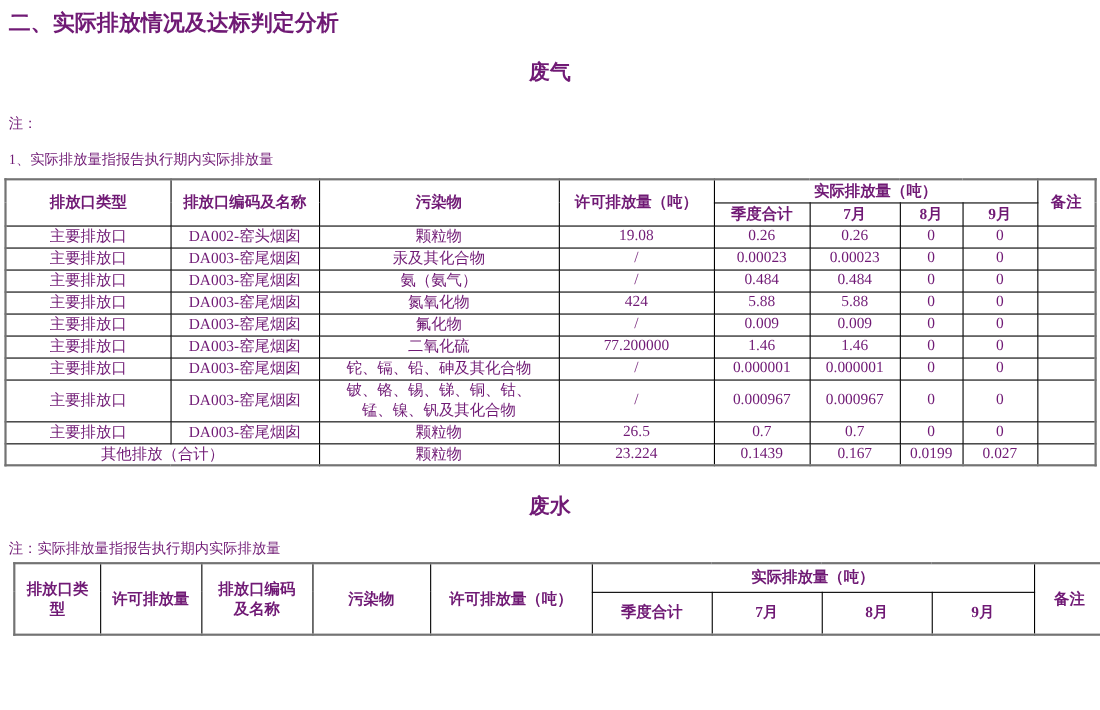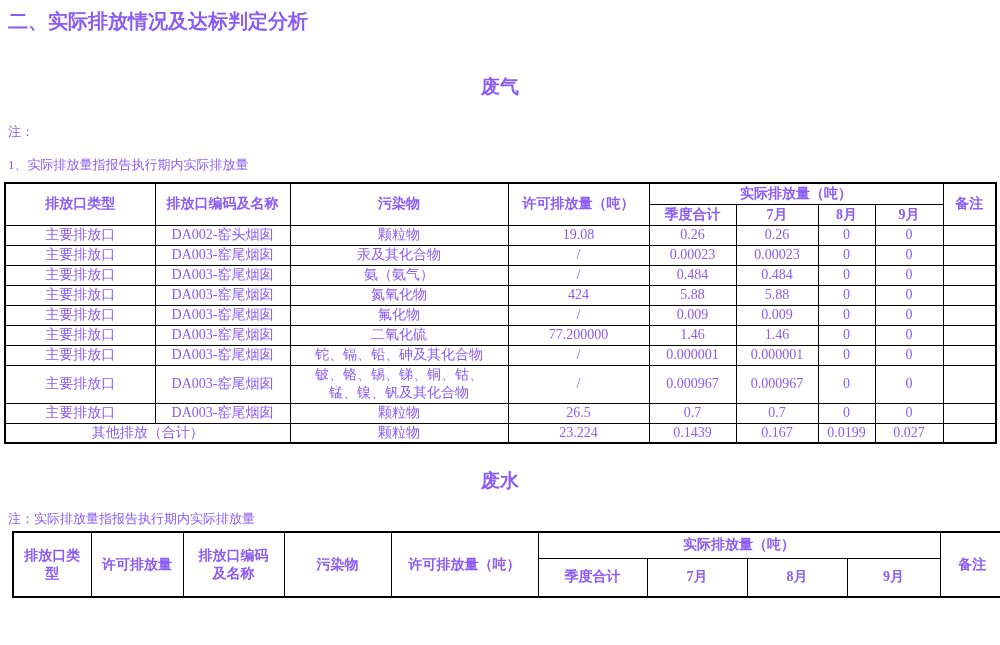--- a/index.html
+++ b/index.html
@@ -1,49 +1,49 @@
 <!DOCTYPE html>
 <html><head>
 <meta charset="utf-8">
 <style>
   html,body{margin:0;padding:0;background:#ffffff;}
   .page{
     position:relative;
     width:1000px;height:645px;
     overflow:hidden;
     background:#ffffff;
-    color:#8b5cf6;
+    color:#701a75;
     font-family:"Liberation Serif","DejaVu Serif",serif;
   }
   .doc-title{
     margin:8px 0 0 8px;
     font-family:"Liberation Sans","DejaVu Sans",sans-serif;
     font-size:20px;font-weight:bold;line-height:26px;
   }
   .doc-subtitle{
     margin:30px 0 0 16px;
     font-family:"Liberation Sans","DejaVu Sans",sans-serif;
     font-size:18px;font-weight:bold;line-height:24px;
   }
   .center-heading{
-    margin-top:40px;
+    margin-top:20px;
     text-align:center;
     font-size:19px;font-weight:bold;line-height:26px;
   }
   .center-heading.water{margin-top:24px;}
   .note{
     margin:16px 0 0 8px;
     font-size:13px;line-height:17px;
   }
   .note.first{margin-top:23px;}
   .note.water-note{}
   table.tbl{
     border-collapse:collapse;
     table-layout:fixed;
-    border:2px solid #000000;
+    border:2px solid #737373;
     margin-left:4px;
   }
   table.tbl.gas{margin-top:9px;width:991px;}
   table.tbl.water{margin-top:4px;width:992px;margin-left:12px;}
   .tbl th,.tbl td{
     border:1px solid #000;
     text-align:center;
     vertical-align:middle;
     padding:0 2px;
     white-space:pre-line;

